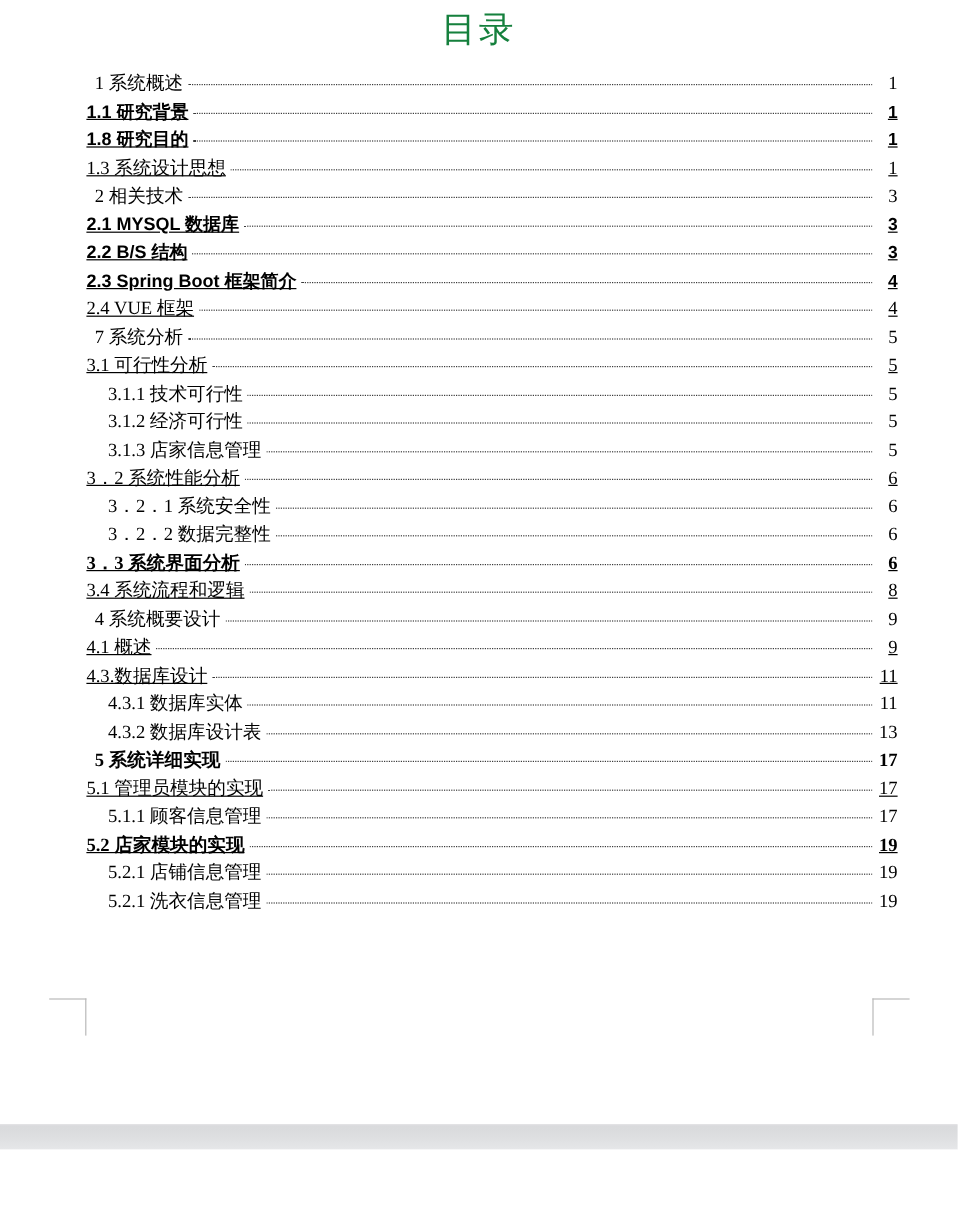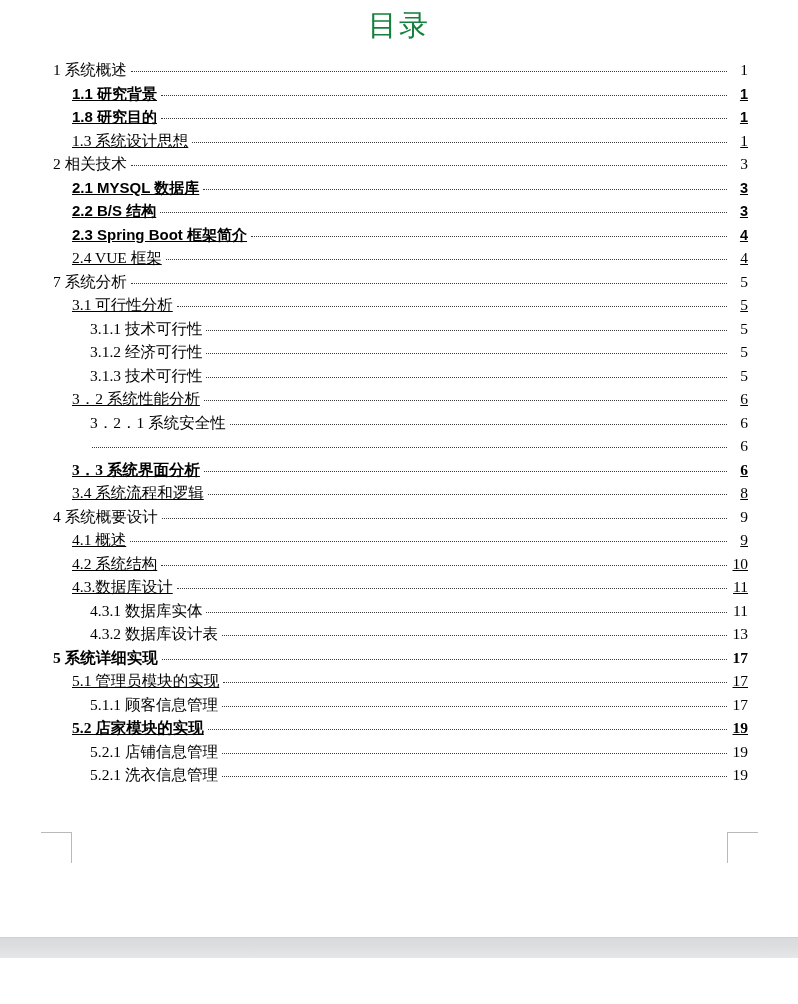--- a/index.html
+++ b/index.html
@@ -56,21 +56,21 @@
     align-items: baseline;
     height: 23.5px;
     line-height: 23.5px;
     padding-right: 50px;
     white-space: nowrap;
     font-size: 15px;
     color: #000000;
   }
 
   
-  .toc-entry.lvl-1 { padding-left: 53px; }
+  .toc-entry.lvl-1 { padding-left: 79px; }
   .toc-entry.lvl-2 { padding-left: 72px; text-decoration: underline; }
   .toc-entry.lvl-3 { padding-left: 90px; }
 
   .toc-label {
     flex: 0 0 auto;
     font-family: "Liberation Serif", "DejaVu Serif", serif;
     font-size: 15.5px;
     padding-right: 2px;
   }
 
@@ -225,35 +225,36 @@
         <span class="toc-label">3.1.1 技术可行性</span>
         <span class="toc-leader"></span>
         <span class="toc-page">5</span>
       </div>
       <div class="toc-entry lvl-3">
         <span class="toc-label">3.1.2 经济可行性</span>
         <span class="toc-leader"></span>
         <span class="toc-page">5</span>
       </div>
       <div class="toc-entry lvl-3">
-        <span class="toc-label">3.1.3 技术可行性</span>
+        <span class="toc-label">3.1.3 店家信息管理</span>
         <span class="toc-leader"></span>
         <span class="toc-page">5</span>
       </div>
       <div class="toc-entry lvl-2">
         <span class="toc-label">3．2 系统性能分析</span>
         <span class="toc-leader"></span>
         <span class="toc-page">6</span>
       </div>
       <div class="toc-entry lvl-3">
         <span class="toc-label">3．2．1  系统安全性</span>
         <span class="toc-leader"></span>
         <span class="toc-page">6</span>
       </div>
       <div class="toc-entry lvl-3">
+        <span class="toc-label">3．2．2  数据完整性</span>
         <span class="toc-leader"></span>
         <span class="toc-page">6</span>
       </div>
       <div class="toc-entry lvl-2 style-boldserif">
         <span class="toc-label">3．3 系统界面分析</span>
         <span class="toc-leader"></span>
         <span class="toc-page">6</span>
       </div>
       <div class="toc-entry lvl-2">
         <span class="toc-label">3.4 系统流程和逻辑</span>
@@ -262,25 +263,20 @@
       </div>
       <div class="toc-entry lvl-1">
         <span class="toc-label">4 系统概要设计</span>
         <span class="toc-leader"></span>
         <span class="toc-page">9</span>
       </div>
       <div class="toc-entry lvl-2">
         <span class="toc-label">4.1 概述</span>
         <span class="toc-leader"></span>
         <span class="toc-page">9</span>
-      </div>
-      <div class="toc-entry lvl-2">
-        <span class="toc-label">4.2 系统结构</span>
-        <span class="toc-leader"></span>
-        <span class="toc-page">10</span>
       </div>
       <div class="toc-entry lvl-2">
         <span class="toc-label">4.3.数据库设计</span>
         <span class="toc-leader"></span>
         <span class="toc-page">11</span>
       </div>
       <div class="toc-entry lvl-3">
         <span class="toc-label">4.3.1 数据库实体</span>
         <span class="toc-leader"></span>
         <span class="toc-page">11</span>

